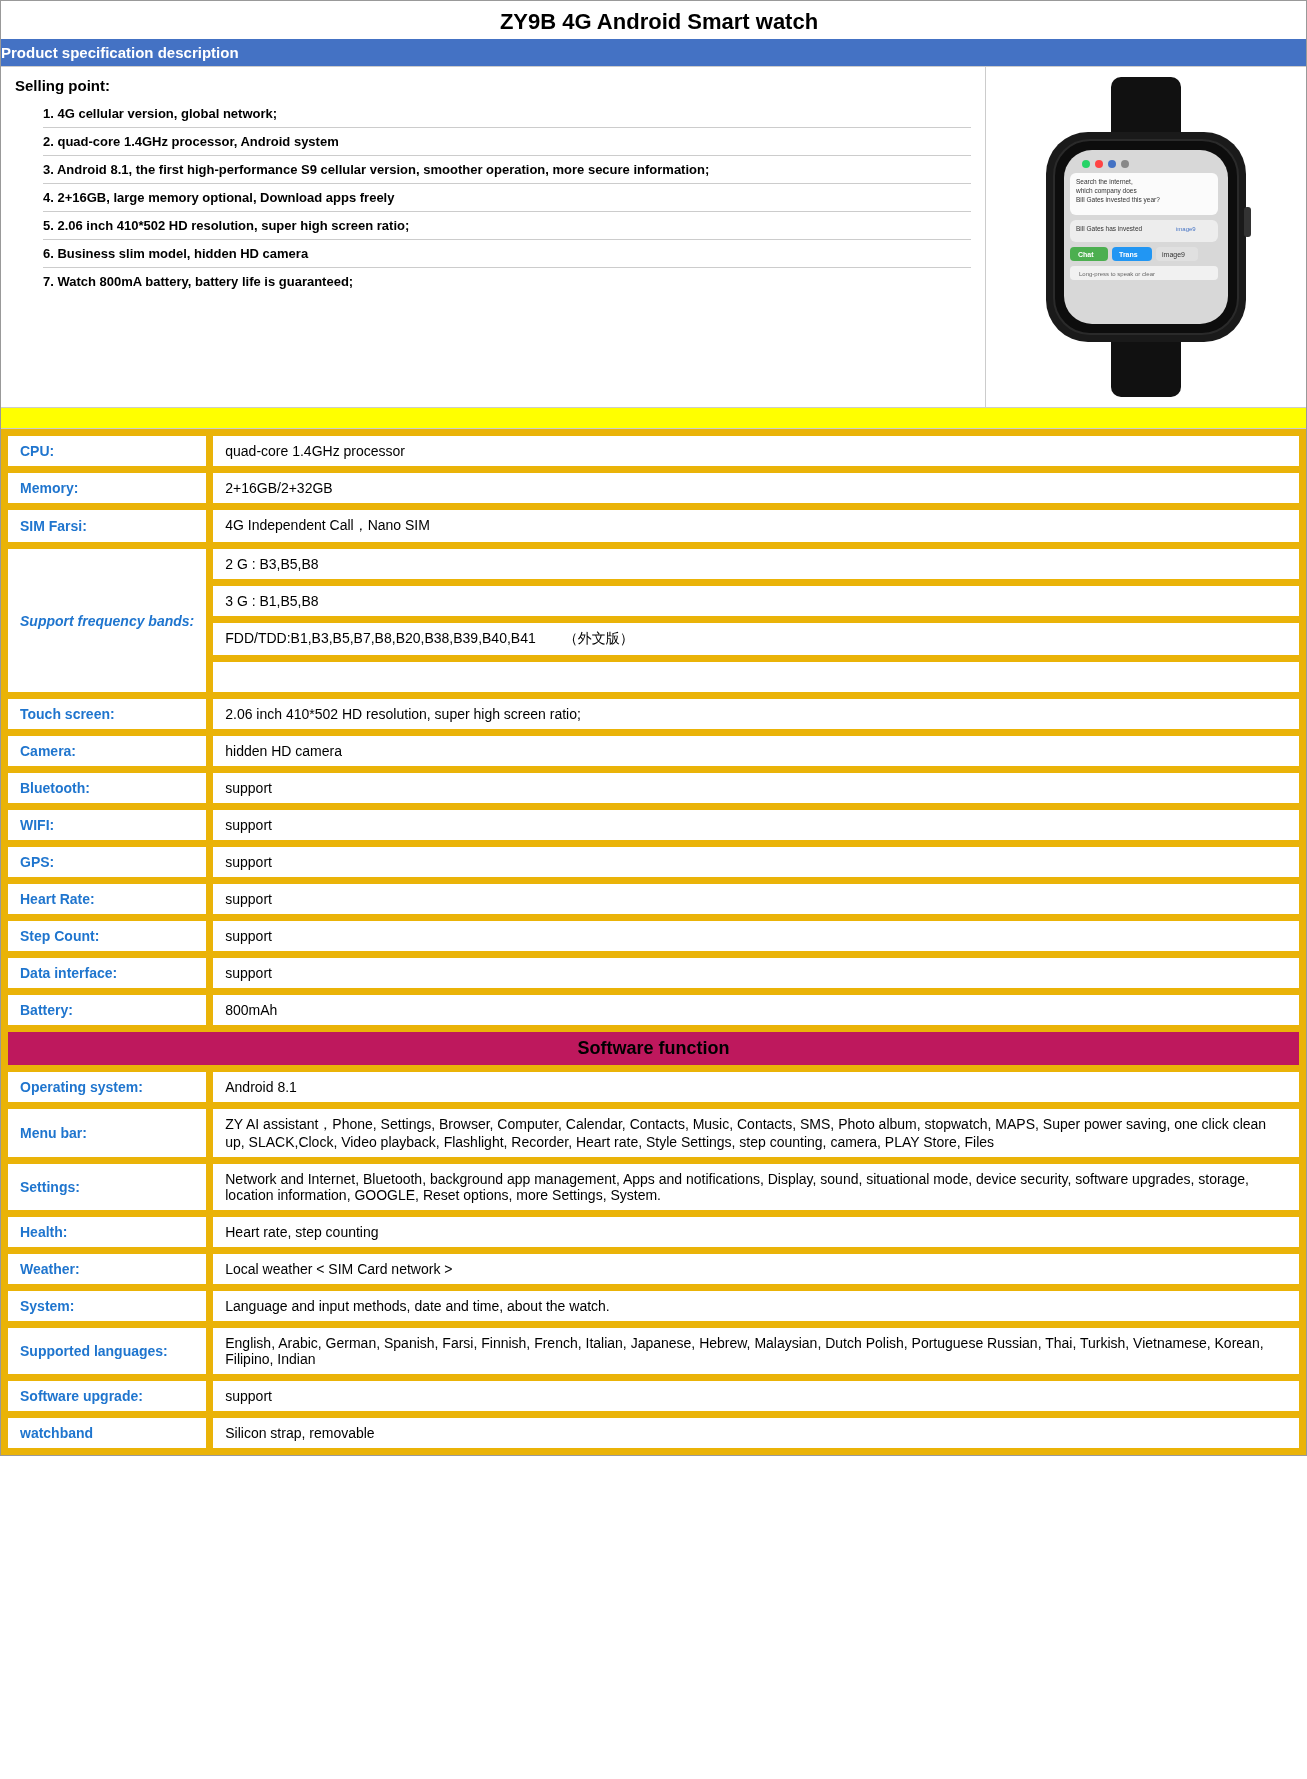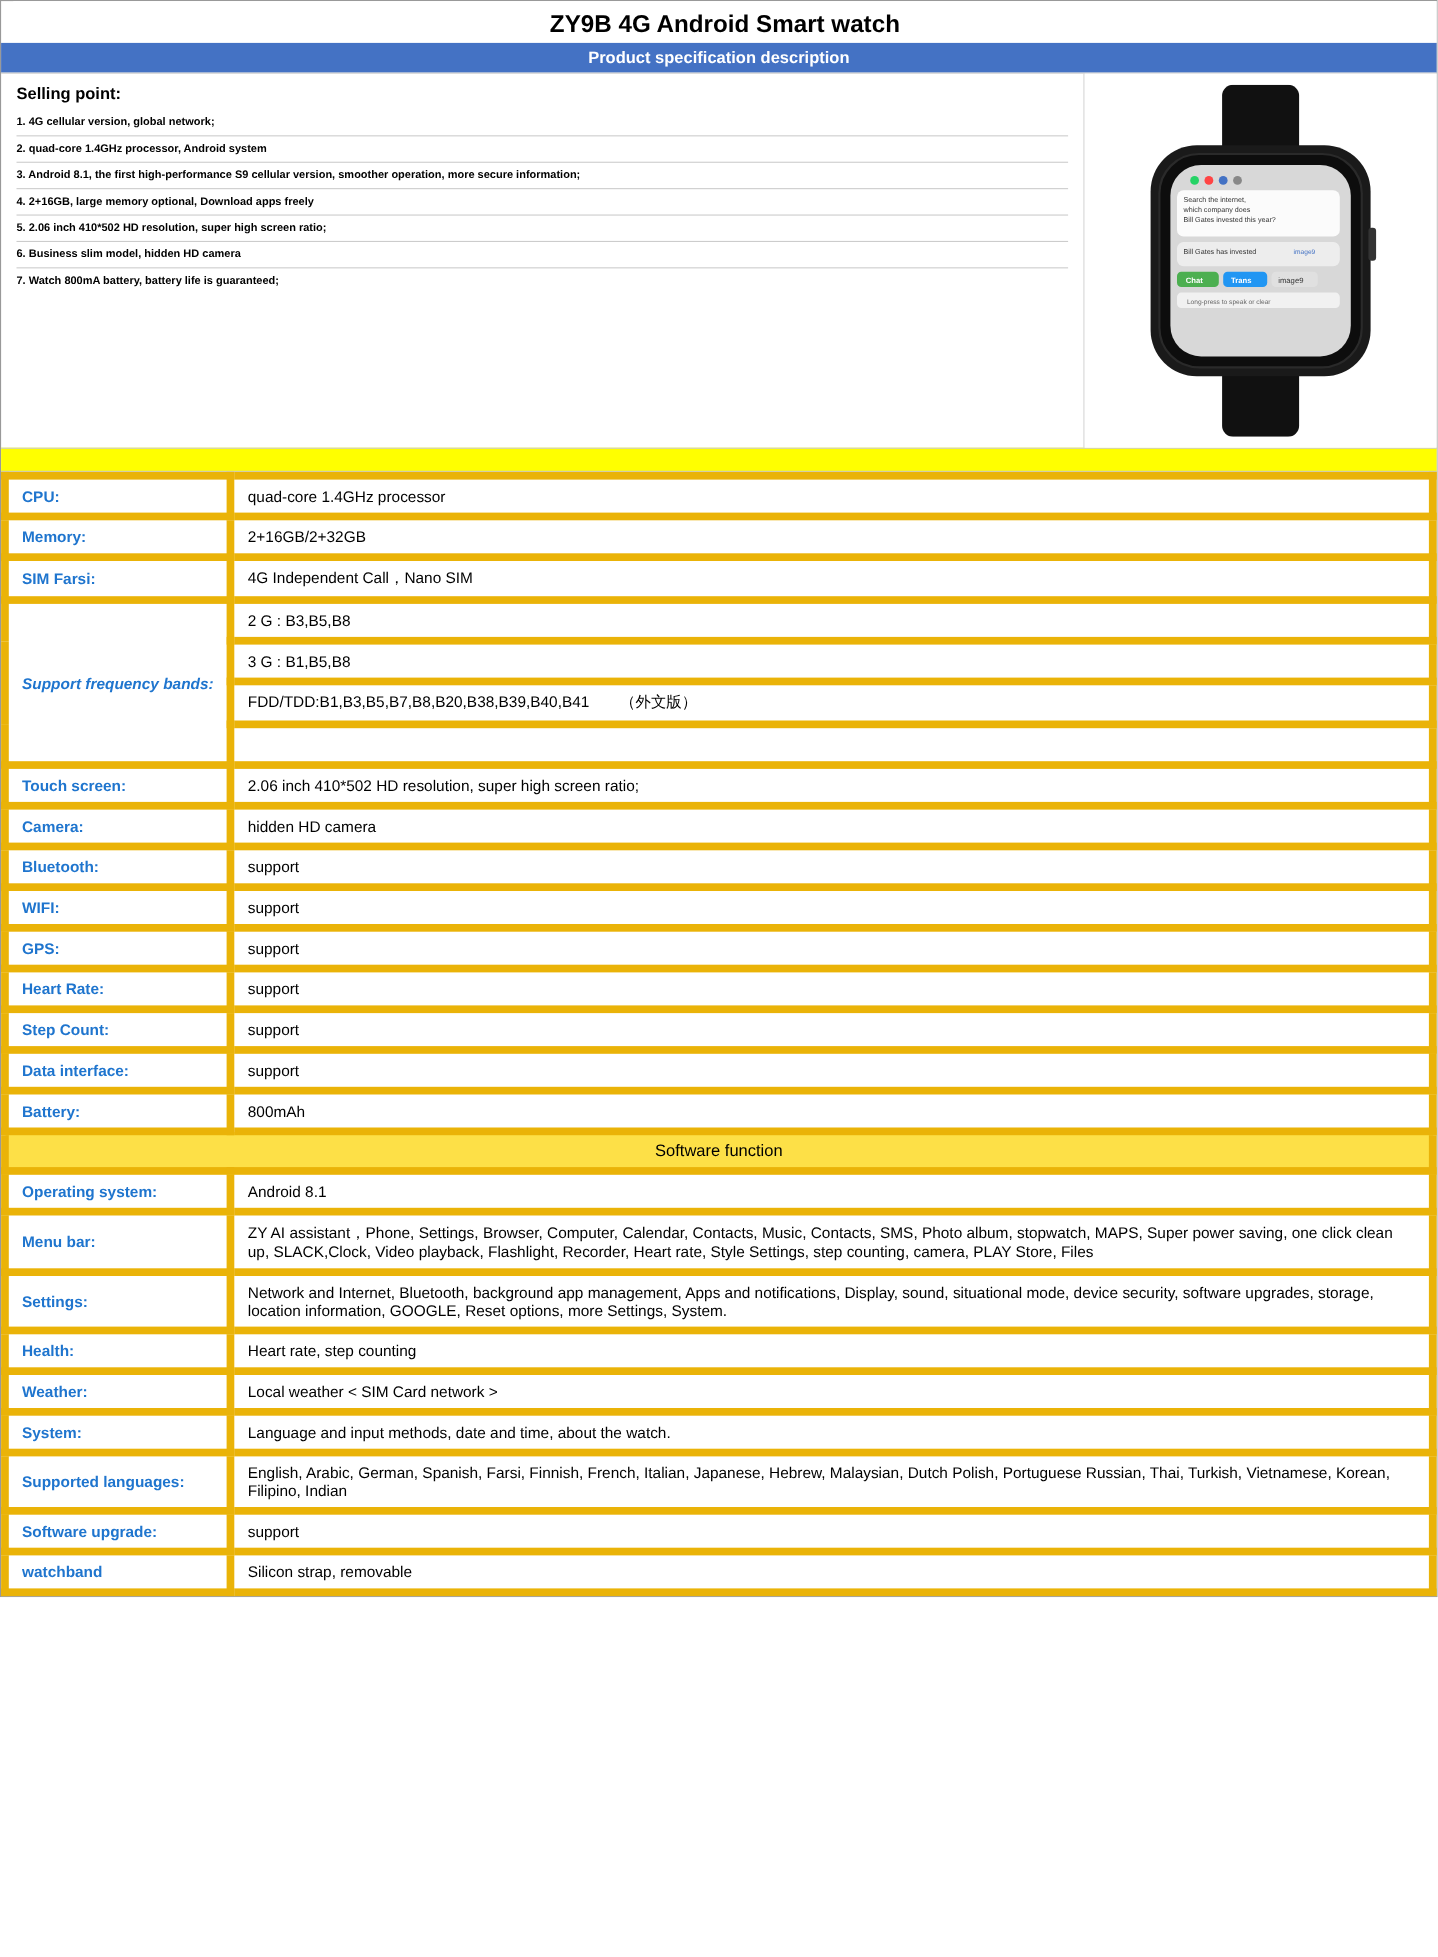--- a/index.html
+++ b/index.html
@@ -18,44 +18,44 @@
       text-align: center;
       font-size: 22px;
       font-weight: bold;
       padding: 8px 0 4px;
       background: #fff;
       margin-left: 11px;
     }
     .subtitle-bar {
       background: #4472C4;
       color: #fff;
-      text-align: center;
       font-weight: bold;
       font-size: 15px;
       padding: 5px 0;
     }
     .top-section {
       display: flex;
       border-top: 1px solid #ccc;
     }
     .selling-points {
       flex: 1;
       padding: 10px 14px;
       border-right: 1px solid #ccc;
     }
     .selling-points .section-title {
       font-weight: bold;
       font-size: 15px;
       margin-bottom: 6px;
     }
     .selling-points .point {
-      font-size: 10px;
+      font-size: 13px;
       padding: 6px 0;
       border-bottom: 1px solid #ccc;
       font-weight: bold;
+      margin-left: 28px;
     }
     .selling-points .point:last-child {
       border-bottom: none;
     }
     .watch-image-area {
       width: 320px;
       display: flex;
       align-items: center;
       justify-content: center;
       padding: 10px;
@@ -81,24 +81,24 @@
       color: #1F75CE;
       font-weight: bold;
       width: 140px;
       white-space: nowrap;
       vertical-align: middle;
     }
     .spec-table .value-cell {
       color: #000;
     }
     .section-header-row td {
-      background: #fde047;
+      background: #be185d;
       text-align: center;
-      font-weight: normal;
-      font-size: 15px;
+      font-weight: bold;
+      font-size: 18px;
       color: #000;
       padding: 6px;
     }
   </style>
 </head>
 <body>
 
 <div class="page-wrapper">
 
   <div class="main-title">ZY9B 4G Android  Smart watch</div>

